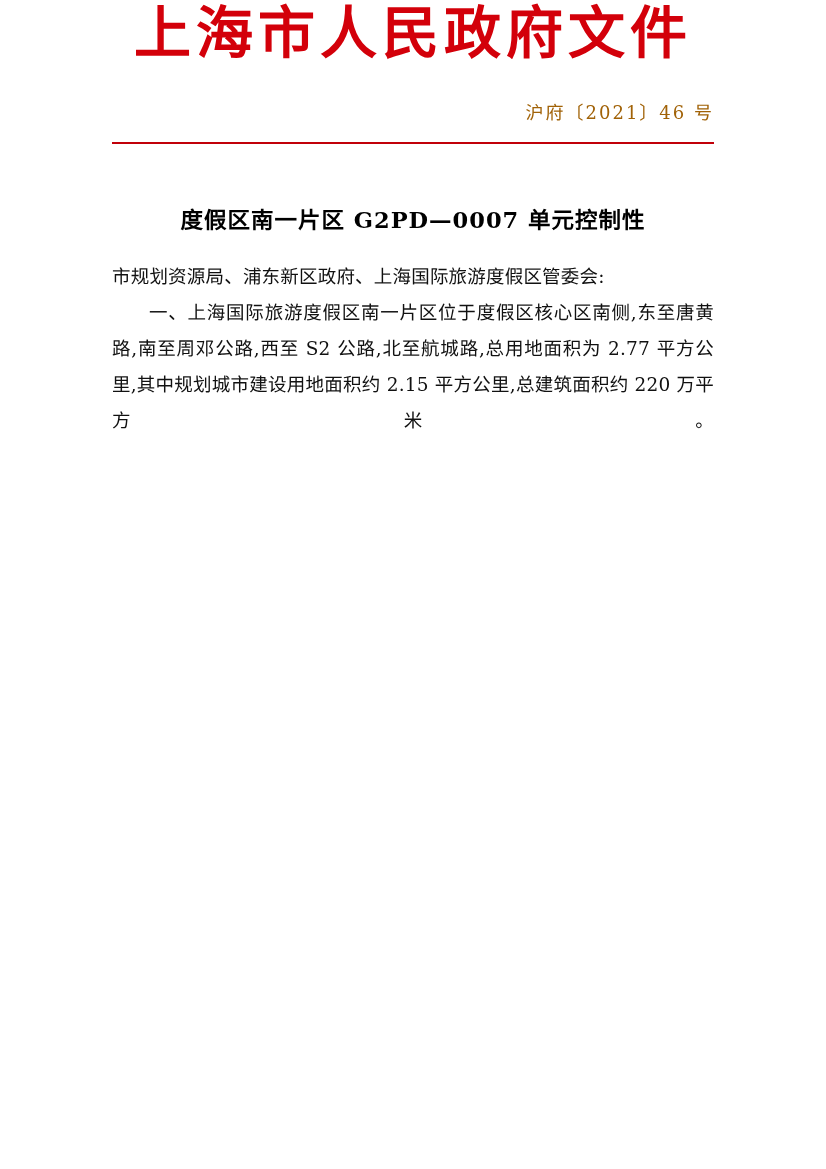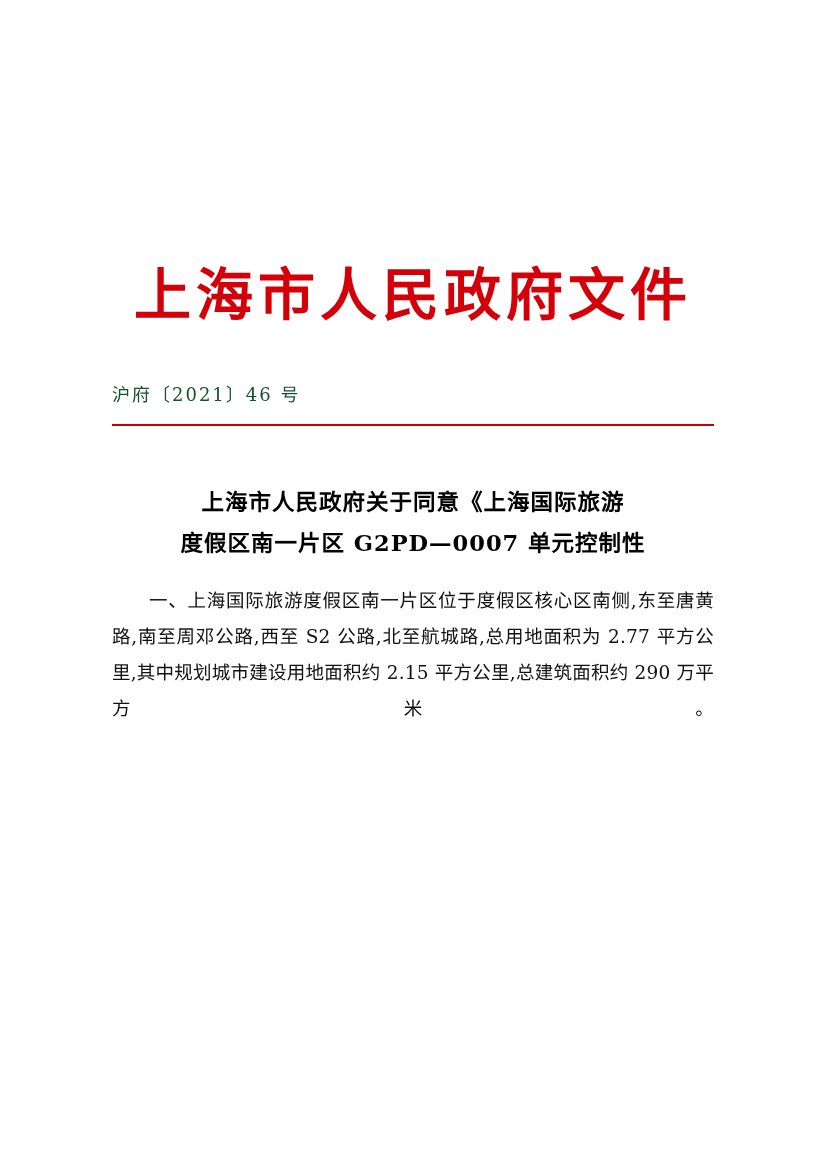--- a/index.html
+++ b/index.html
@@ -18,37 +18,36 @@
 
   .page {
     position: relative;
     width: 826px;
     height: 1169px;
     box-sizing: border-box;
     padding: 0 112px;
   }
 
   .masthead {
-    margin-top: 262px;
     text-align: center;
     color: #d3000a;
     font-family: "DejaVu Serif", "Liberation Serif", serif;
     font-weight: 700;
     font-size: 57px;
     letter-spacing: 5px;
     line-height: 1.15;
     white-space: nowrap;
   }
 
   .doc-number {
-    margin-top: 52px;
-    text-align: left;
+    margin-top: 32px;
+    text-align: right;
     font-size: 18px;
     letter-spacing: 2px;
-    color: #14532d;
+    color: #a16207;
   }
 
   .red-rule {
     margin-top: 18px;
     height: 2px;
     background: #c10009;
     width: 100%;
   }
 
   .title {
@@ -90,21 +89,21 @@
 
 <div class="page">
 
   <div class="masthead">上海市人民政府文件</div>
 
   <div class="doc-number">沪府〔2021〕46 号</div>
 
   <div class="red-rule"></div>
 
   <div class="title">
-    <span class="line">上海市人民政府关于同意《上海国际旅游</span>
     <span class="line">度假区南一片区 G2PD—0007 单元控制性</span>
   </div>
 
   <div class="body-block">
-    <p class="indent">一、上海国际旅游度假区南一片区位于度假区核心区南侧,东至唐黄路,南至周邓公路,西至 S2 公路,北至航城路,总用地面积为 2.77 平方公里,其中规划城市建设用地面积约 2.15 平方公里,总建筑面积约 290 万平方米。</p>
+    <p class="no-justify-last">市规划资源局、浦东新区政府、上海国际旅游度假区管委会:</p>
+    <p class="indent">一、上海国际旅游度假区南一片区位于度假区核心区南侧,东至唐黄路,南至周邓公路,西至 S2 公路,北至航城路,总用地面积为 2.77 平方公里,其中规划城市建设用地面积约 2.15 平方公里,总建筑面积约 220 万平方米。</p>
   </div>
 
 </div>
 
 </body></html>

